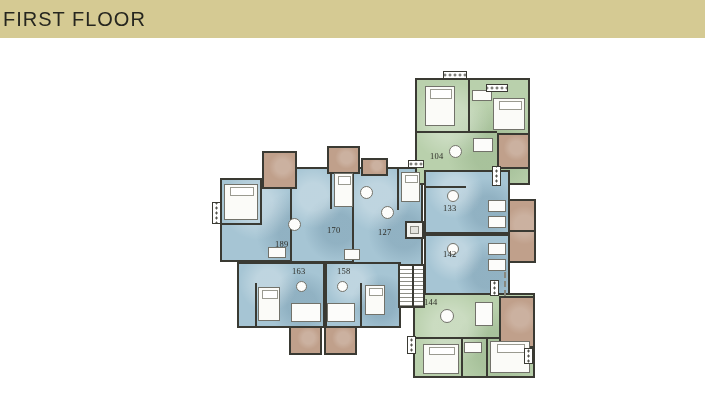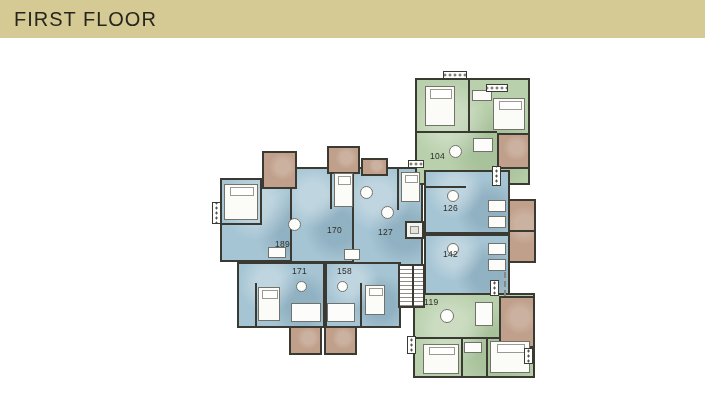--- a/index.html
+++ b/index.html
@@ -6,21 +6,21 @@
   #screen{
     position:relative;width:705px;height:402px;overflow:hidden;
     background:#ffffff;font-family:"Liberation Sans",sans-serif;
   }
   
   .header{
     position:absolute;left:0;top:0;width:705px;height:38px;
     background:#d5ca93;display:flex;align-items:center;
   }
   .header .title{
-    margin-left:14px;font-size:20px;letter-spacing:1px;
+    margin-left:3px;font-size:20px;letter-spacing:1px;
     color:#26261f;font-weight:400;
   }
   
   .plan{position:absolute;left:0;top:0;width:705px;height:402px;}
   .unit{
     position:absolute;box-sizing:border-box;border:2px solid #3a3a33;
   }
   .u-green{
     background:
       radial-gradient(circle at 30% 40%, rgba(255,255,255,.25) 0 18%, transparent 40%),
@@ -79,21 +79,21 @@
   .lift::after{
     content:"";position:absolute;left:3px;top:3px;right:3px;bottom:3px;
     border:1px solid #8d8d85;background:#e4e4de;
   }
   .dash-v{
     position:absolute;border-left:2px dashed #88887e;width:0;z-index:3;
   }
   .divider{position:absolute;background:#3a3a33;z-index:6;}
   .ulabel{
     position:absolute;font-size:8.5px;color:#2e2e28;z-index:9;
-    font-family:Liberation Sans, sans-serif;letter-spacing:.3px;
+    font-family:Liberation Serif, serif;letter-spacing:.3px;
   }
 </style>
 </head>
 <body>
 
 <div id="screen">
 
   <div class="header">
     <div class="title">FIRST FLOOR</div>
   </div>
@@ -174,24 +174,24 @@
 
     <div class="win" style="left:443px;top:71px;width:24px;height:8px"></div>
     <div class="win" style="left:486px;top:84px;width:22px;height:8px"></div>
     <div class="win" style="left:212px;top:202px;width:9px;height:22px"></div>
     <div class="win" style="left:492px;top:166px;width:9px;height:20px"></div>
     <div class="win" style="left:490px;top:280px;width:9px;height:16px"></div>
     <div class="win" style="left:407px;top:336px;width:9px;height:18px"></div>
     <div class="win" style="left:524px;top:348px;width:9px;height:16px"></div>
     <div class="win" style="left:408px;top:160px;width:16px;height:8px"></div>
 
-    <div class="ulabel" style="left:424px;top:297px">119</div>
+    <div class="ulabel" style="left:424px;top:297px">144</div>
     <div class="ulabel" style="left:443px;top:249px">142</div>
-    <div class="ulabel" style="left:443px;top:203px">126</div>
+    <div class="ulabel" style="left:443px;top:203px">133</div>
     <div class="ulabel" style="left:430px;top:151px">104</div>
     <div class="ulabel" style="left:378px;top:227px">127</div>
     <div class="ulabel" style="left:327px;top:225px">170</div>
     <div class="ulabel" style="left:275px;top:239px">189</div>
-    <div class="ulabel" style="left:292px;top:266px">171</div>
+    <div class="ulabel" style="left:292px;top:266px">163</div>
     <div class="ulabel" style="left:337px;top:266px">158</div>
 
   </div>
 </div>
 
 </body></html>

